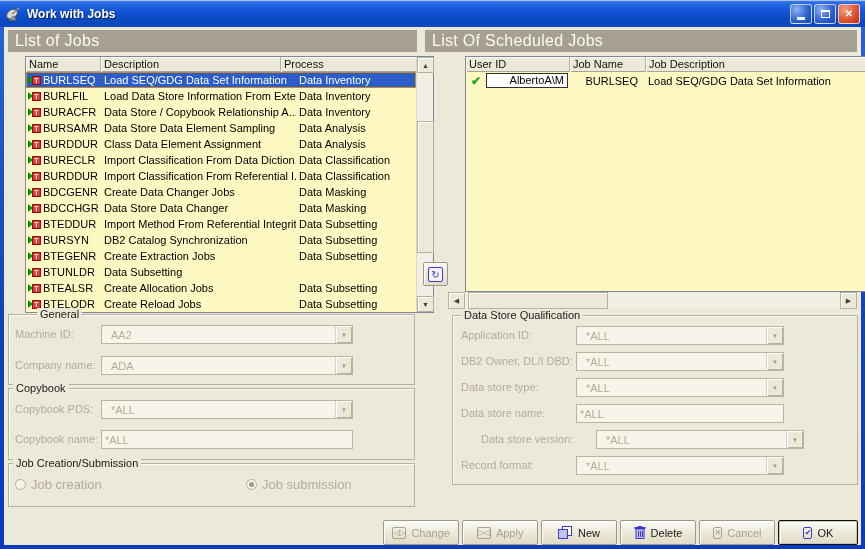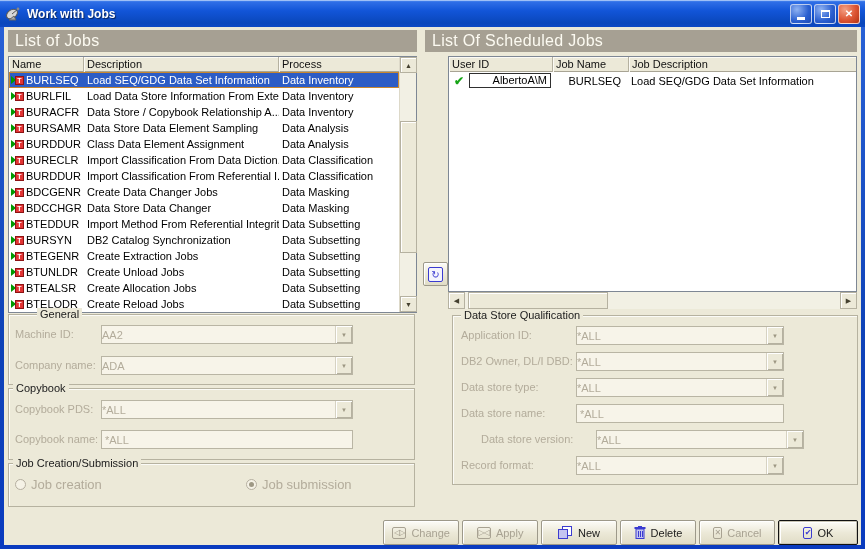--- a/index.html
+++ b/index.html
@@ -21,29 +21,29 @@
   .wbtn.min i { width:8px; height:3px; background:#fff; margin-top:9px; }
   .wbtn.max i { width:9px; height:8px; border:1px solid #fff; border-top:2px solid #fff; }
 
   .client { position:absolute; left:4px; top:27px; width:857px; height:518px; background:#ece9d8; }
 
   .panel-hdr { position:absolute; height:22px; line-height:21px; background:#a6a093; color:#fcfaf1;
                font-size:16px; padding-left:7px; letter-spacing:.3px; }
   .panel-hdr.left  { left:4px;   top:3px; width:409px; }
   .panel-hdr.right { left:421px; top:3px; width:432px; }
 
-  .table { position:absolute; background:#ffffff; border:1px solid #7e8794; }
+  .table { position:absolute; background:#fef9c3; border:1px solid #7e8794;margin-left:17px; }
   .left-table  { left:4px;   top:29px; width:409px; height:257px; }
   .right-table { left:444px; top:29px; width:409px; height:236px; }
   .thead { display:flex; height:15px; }
   .left-table .thead, .left-table .tbody { margin-right:17px; }
   .th { background:#ece9d8; border-right:1px solid #b5b1a0;
         box-shadow:inset 1px 1px 0 #fbfaf4, inset 0 -1px 0 #a8a494;
         font-size:11px; line-height:14px; padding-left:3px; color:#111; overflow:hidden; white-space:nowrap; }
-  .lw0{width:75px} .lw1{width:195px} .lw2{flex:1; border-right:none}
+  .lw0{width:75px} .lw1{width:180px} .lw2{flex:1; border-right:none}
   .rw0{width:104px} .rw1{width:76px} .rw2{flex:1; border-right:none}
 
   .lrow { height:16px; display:flex; align-items:center; font-size:11px; color:#000; white-space:nowrap; }
   .lrow.sel { background:#2c5cc5; color:#fff; outline:1px solid #c8872f; outline-offset:-1px; }
   .jicon { width:17px; display:inline-flex; align-items:center; padding-left:2px; flex:none; }
   .tri { width:0; height:0; border-left:5px solid #009a00; border-top:4px solid transparent;
          border-bottom:4px solid transparent; }
   .tbox { width:9px; height:9px; background:#e23434; border:1px solid #8d1414; color:#fff;
           font-size:7px; font-weight:bold; line-height:8px; text-align:center; margin-left:-1px; flex:none; }
   .cl-name { width:58px; overflow:hidden; flex:none; }
@@ -86,21 +86,21 @@
   .g-general .gtitle { left:28px; }
   .g-job .gtitle, .g-copybook .gtitle { left:4px; }
 
   .frow { position:absolute; left:0; right:0; height:20px; }
   .flabel { position:absolute; left:6px; top:3px; font-size:11px; color:#b3ac9b; white-space:nowrap; }
   .fctl { position:absolute; left:92px; width:252px; top:0; height:19px; }
   .g-qual .flabel { left:8px; }
   .g-qual .fctl { left:123px; width:208px; }
   .combo, .tinput { height:19px; background:#f7f4e9; border:1px solid #b9b5a4; display:flex;
                     align-items:center; font-size:11px; color:#b3ac9b; }
-  .ctext { flex:1; padding-left:0; overflow:hidden; white-space:nowrap; }
+  .ctext { flex:1; padding-left:9px; overflow:hidden; white-space:nowrap; }
   .cbtn { width:17px; height:17px; background:#ece9d8; border-left:1px solid #d6d2c2;
           box-shadow:inset 1px 1px 0 #fff, inset -1px -1px 0 #b5b1a0; font-size:6px; color:#9d9783;
           display:flex; align-items:center; justify-content:center; flex:none; }
   .tinput { padding-left:3px; }
 
   .ropt { position:absolute; top:13px; display:flex; align-items:center; gap:5px; font-size:13px;
           color:#b3ac9b; }
   .ropt.r1{left:6px} .ropt.r2{left:237px}
   .rdot { width:11px; height:11px; border-radius:50%; border:1px solid #b5afa0; background:#f5f2e6;
           position:relative; flex:none; }
@@ -263,21 +263,20 @@
             <span class="cl-name">BTEGENR</span>
             <span class="cl-desc">Create Extraction Jobs</span>
             <span class="cl-proc">Data Subsetting</span>
           </div>
           <div class="lrow">
             <span class="jicon">
               <span class="tri"></span>
               <span class="tbox">T</span>
             </span>
             <span class="cl-name">BTUNLDR</span>
-            <span class="cl-desc">Create Unload Jobs</span>
             <span class="cl-proc">Data Subsetting</span>
           </div>
           <div class="lrow">
             <span class="jicon">
               <span class="tri"></span>
               <span class="tbox">T</span>
             </span>
             <span class="cl-name">BTEALSR</span>
             <span class="cl-desc">Create Allocation Jobs</span>
             <span class="cl-proc">Data Subsetting</span>

